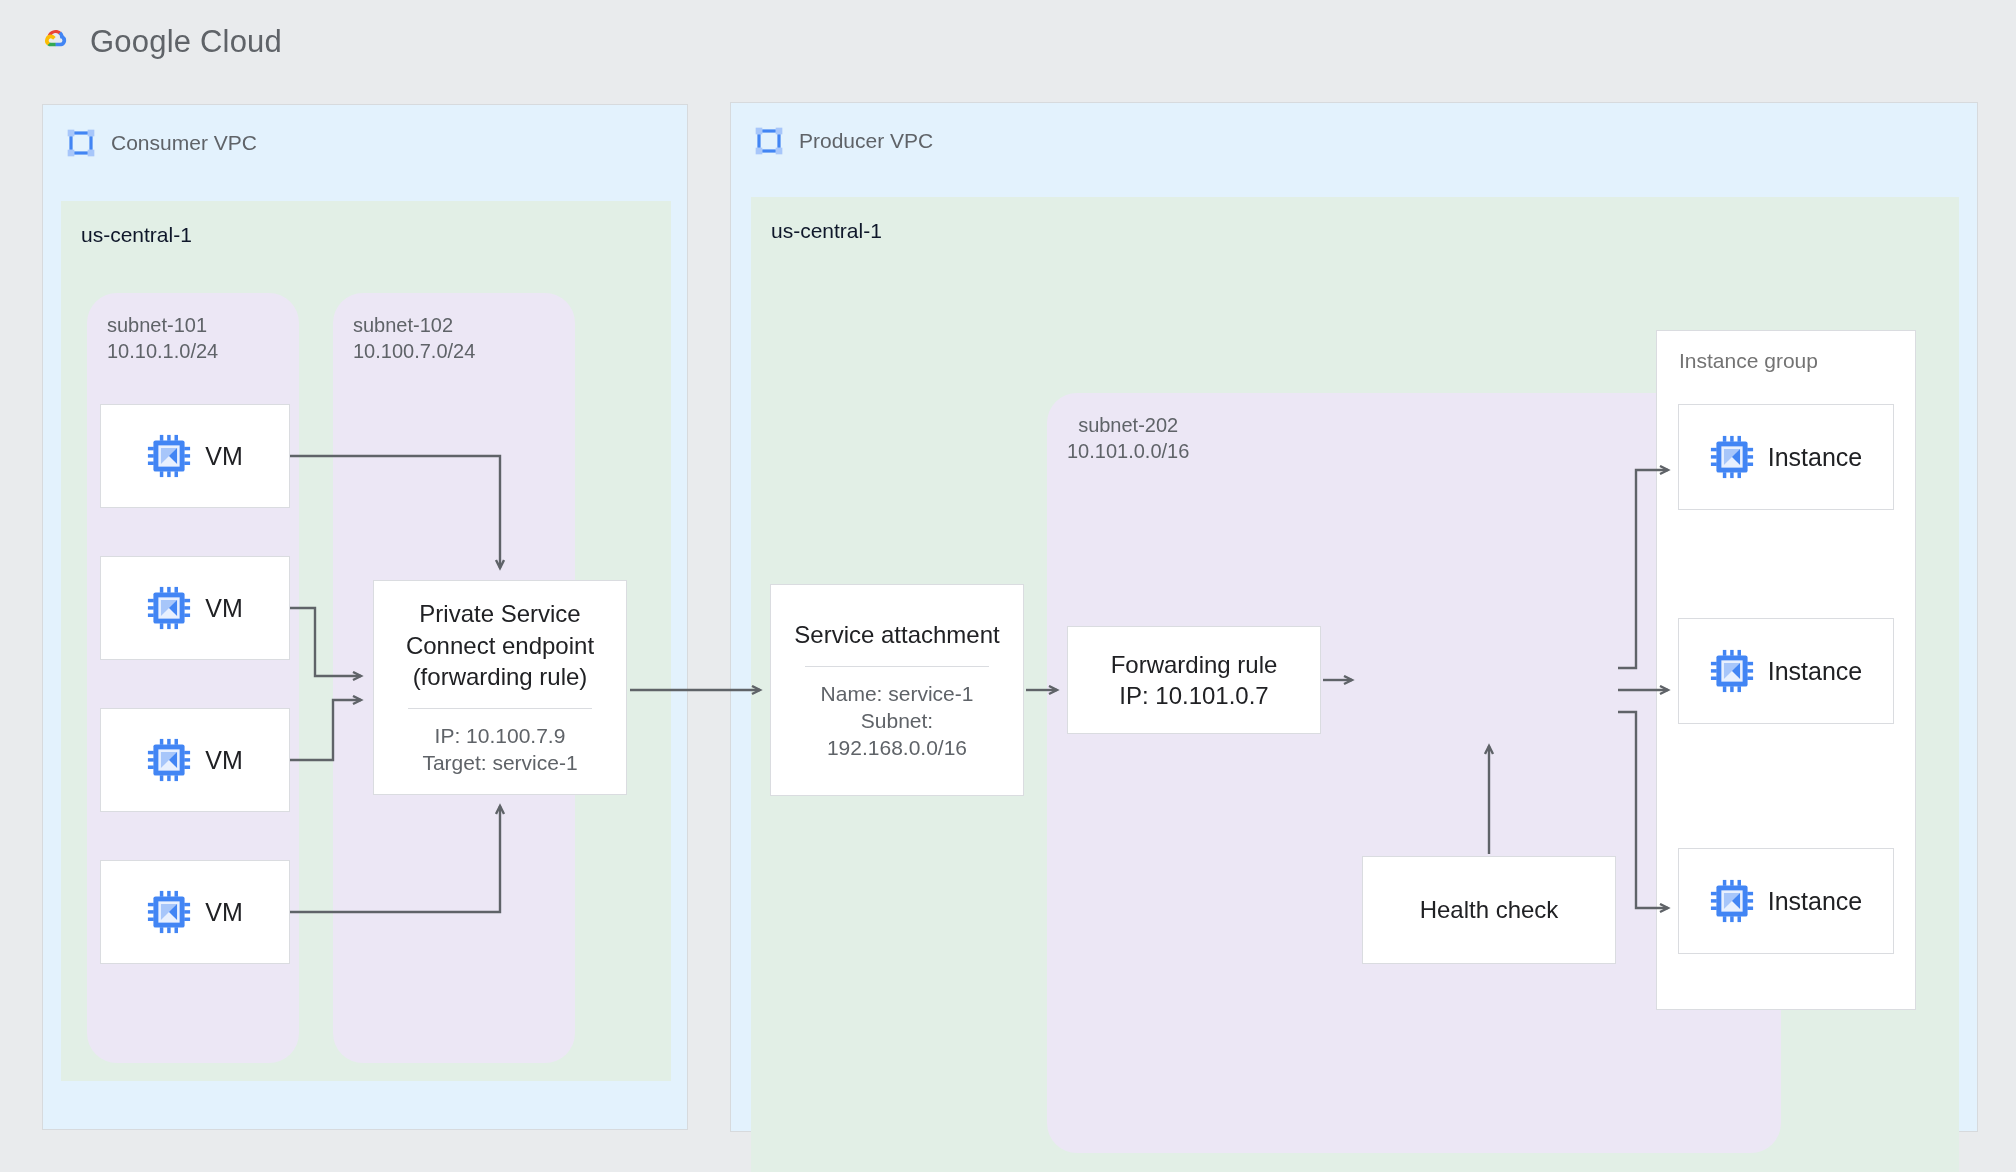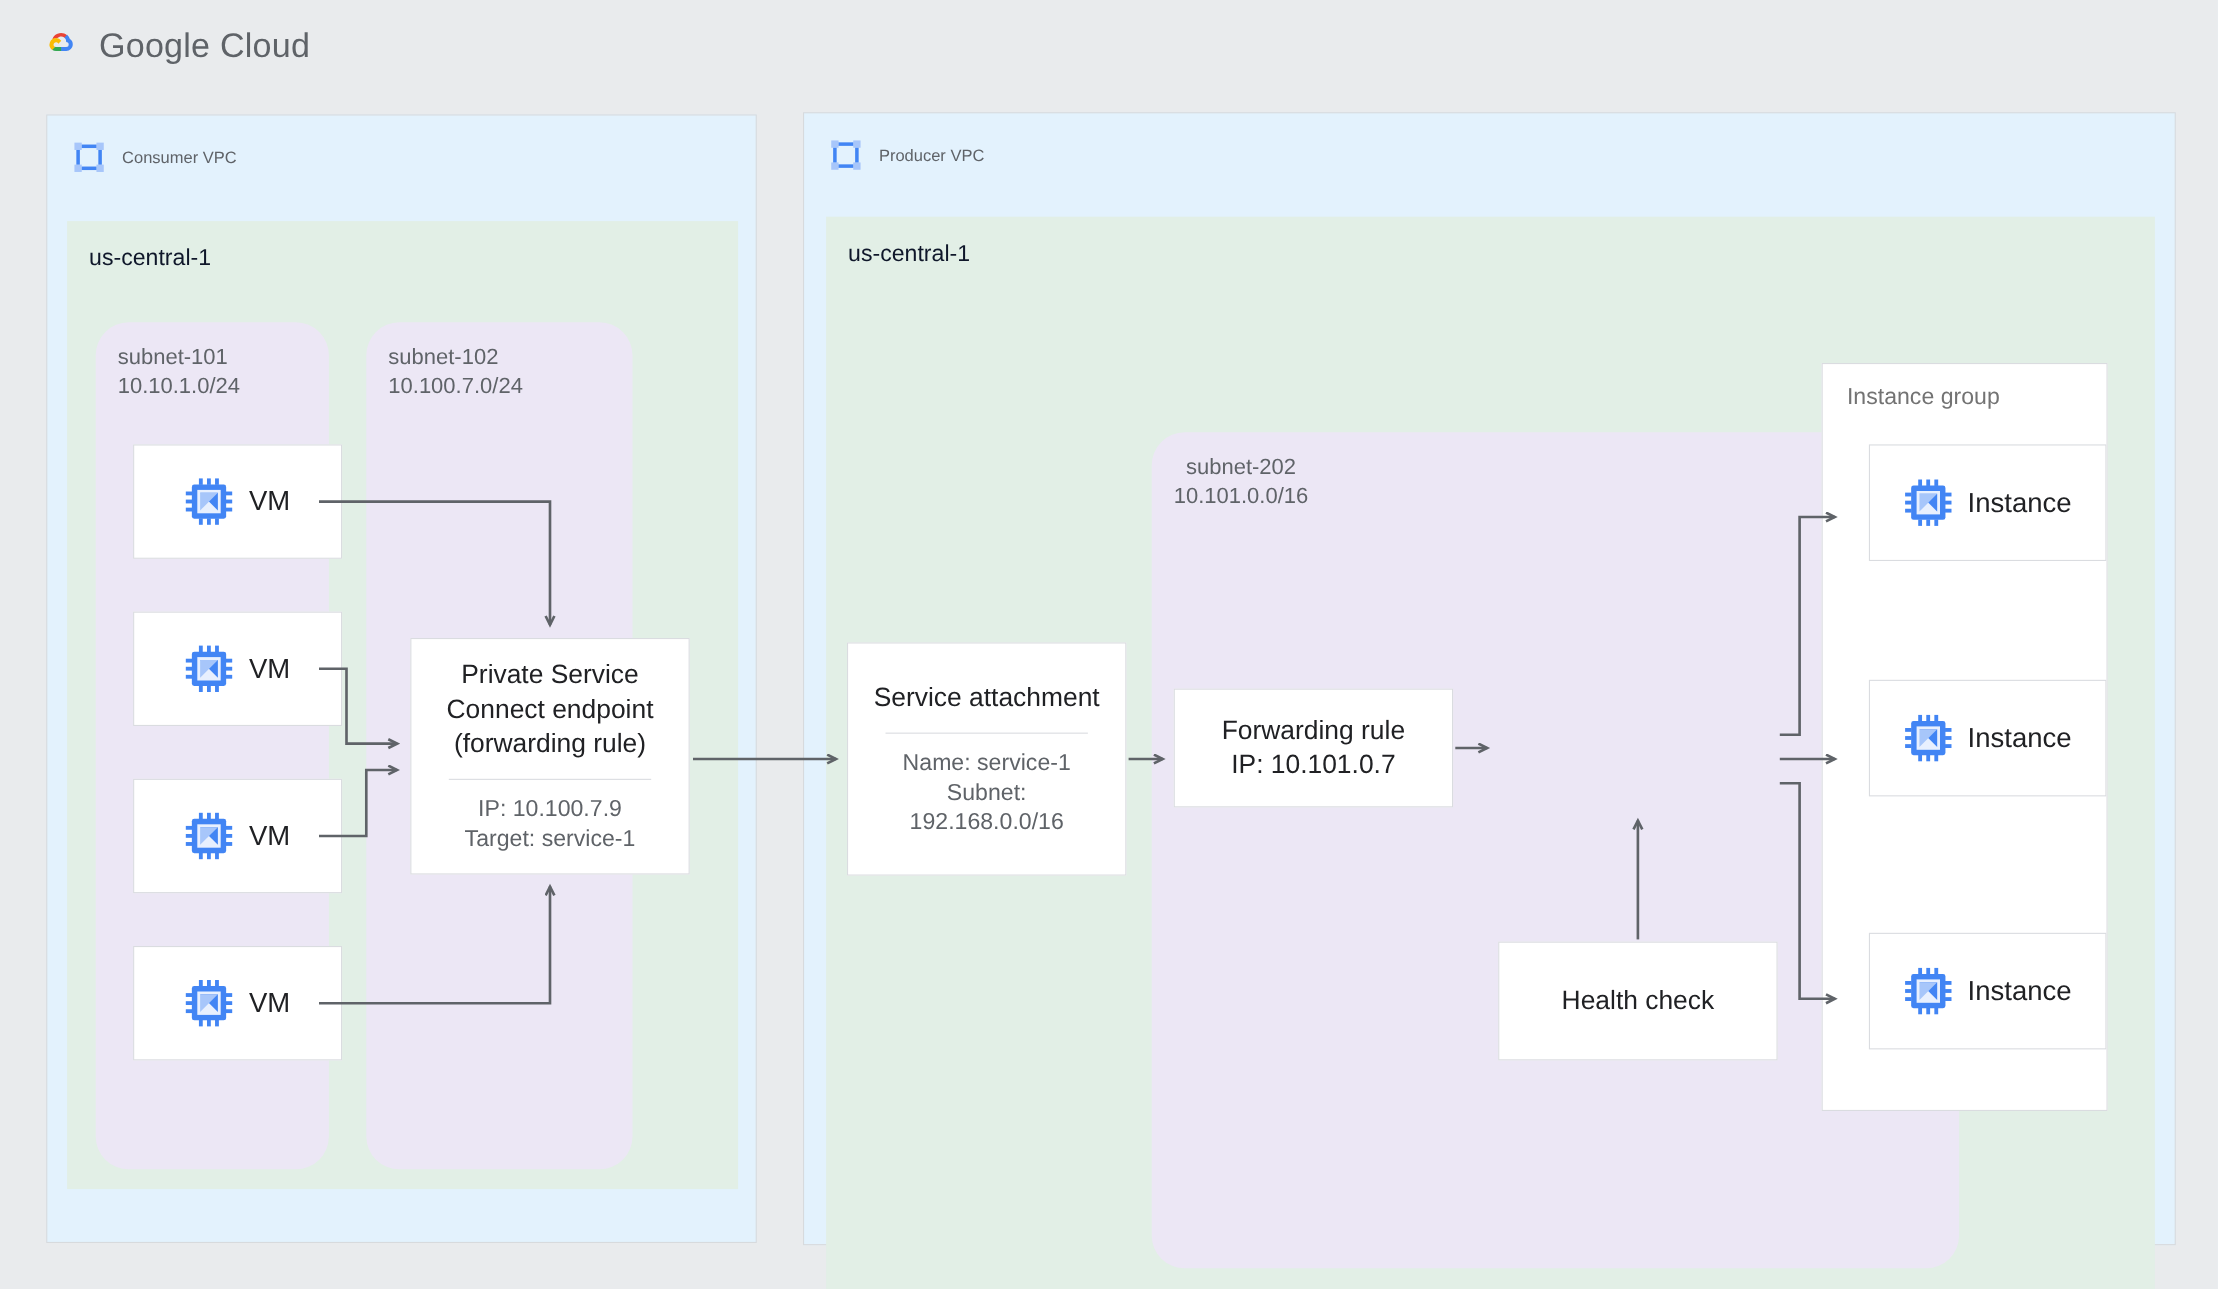--- a/index.html
+++ b/index.html
@@ -35,21 +35,21 @@
     position: absolute;
     background: #e3f2fd;
     border: 1px solid #d7dadd;
   }
   .vpc-head {
     position: absolute;
     left: 22px; top: 22px;
     display: flex; align-items: center; gap: 14px;
   }
   .vpc-head .label {
-    font-size: 15px; color: #5f6368; white-space: nowrap;
+    font-size: 21px; color: #5f6368; white-space: nowrap;
   }
   .vpc-icon { width: 32px; height: 32px; display: block; }
 
   .region {
     position: absolute;
     background: #e2efe6;
   }
   .region > .region-label {
     position: absolute;
     left: 20px; top: 22px;
@@ -91,21 +91,20 @@
 
   
   .tile {
     position: absolute;
     background: #ffffff;
     border: 1px solid #dadce0;
     display: flex;
     align-items: center;
     justify-content: center;
     gap: 14px;
-    margin-left: 21px;
   }
   .tile .tile-label {
     font-size: 25px;
     color: #202124;
     white-space: nowrap;
   }
   .chip-icon { width: 44px; height: 44px; display: block; flex: 0 0 auto; }
 
   
   .card {

